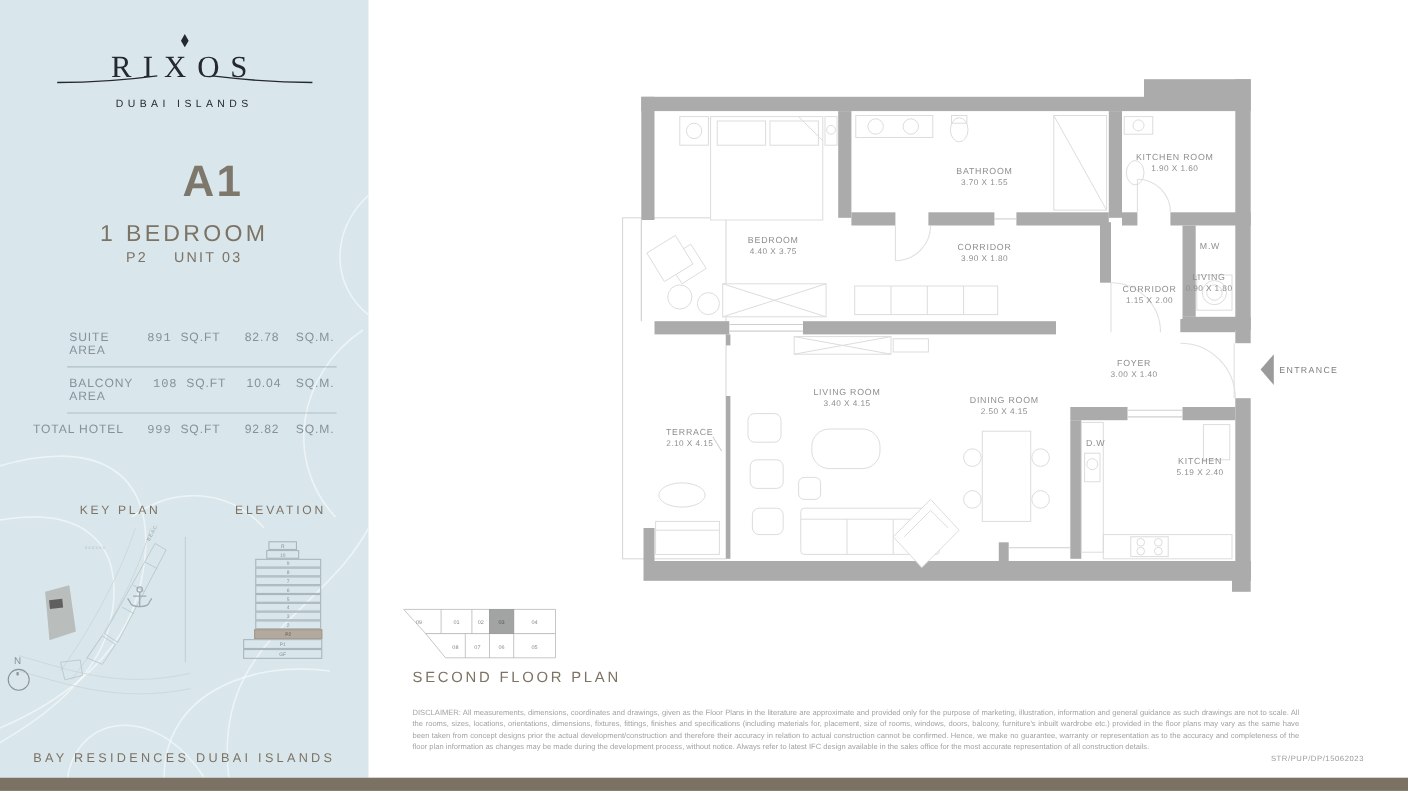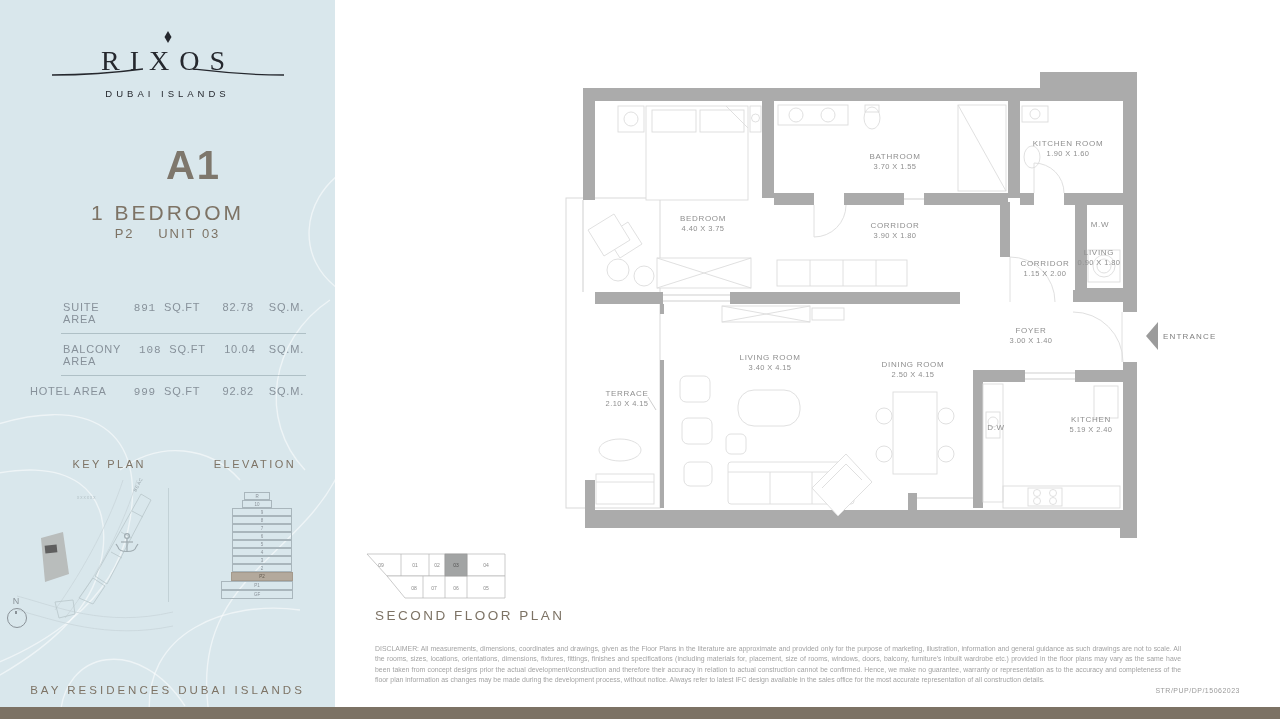--- a/index.html
+++ b/index.html
@@ -108,21 +108,21 @@
         <span class="u2">SQ.M.</span>
       </div>
       <div class="area-row area-sep">
         <span class="lbl">BALCONY AREA</span>
         <span class="v1">108</span>
         <span class="u1">SQ.FT</span>
         <span class="v2">10.04</span>
         <span class="u2">SQ.M.</span>
       </div>
       <div class="area-row">
-        <span class="lbl">HOTEL AREA</span>
+        <span class="lbl">TOTAL HOTEL</span>
         <span class="v1">999</span>
         <span class="u1">SQ.FT</span>
         <span class="v2">92.82</span>
         <span class="u2">SQ.M.</span>
       </div>
     </div>
 
     <div class="kp-title k1">KEY PLAN</div>
     <div class="kp-title k2">ELEVATION</div>
     <div class="kp-divider"></div>
@@ -363,21 +363,21 @@
       <span class="rd">2.10 X 4.15</span>
     </div>
     <div class="room-label" style="left:770px;top:362px;">
       <span class="rn">LIVING ROOM</span>
       <span class="rd">3.40 X 4.15</span>
     </div>
     <div class="room-label" style="left:913px;top:369px;">
       <span class="rn">DINING ROOM</span>
       <span class="rd">2.50 X 4.15</span>
     </div>
-    <div class="room-label" style="left:996px;top:403px;margin-top:24px;">
+    <div class="room-label" style="left:996px;top:403px;">
       <span class="rn">D.W</span>
     </div>
     <div class="room-label" style="left:1043px;top:424px;margin-left:48px;">
       <span class="rn">KITCHEN</span>
       <span class="rd">5.19 X 2.40</span>
     </div>
   </div>
 
   <div class="entrance-label">ENTRANCE</div>
 

